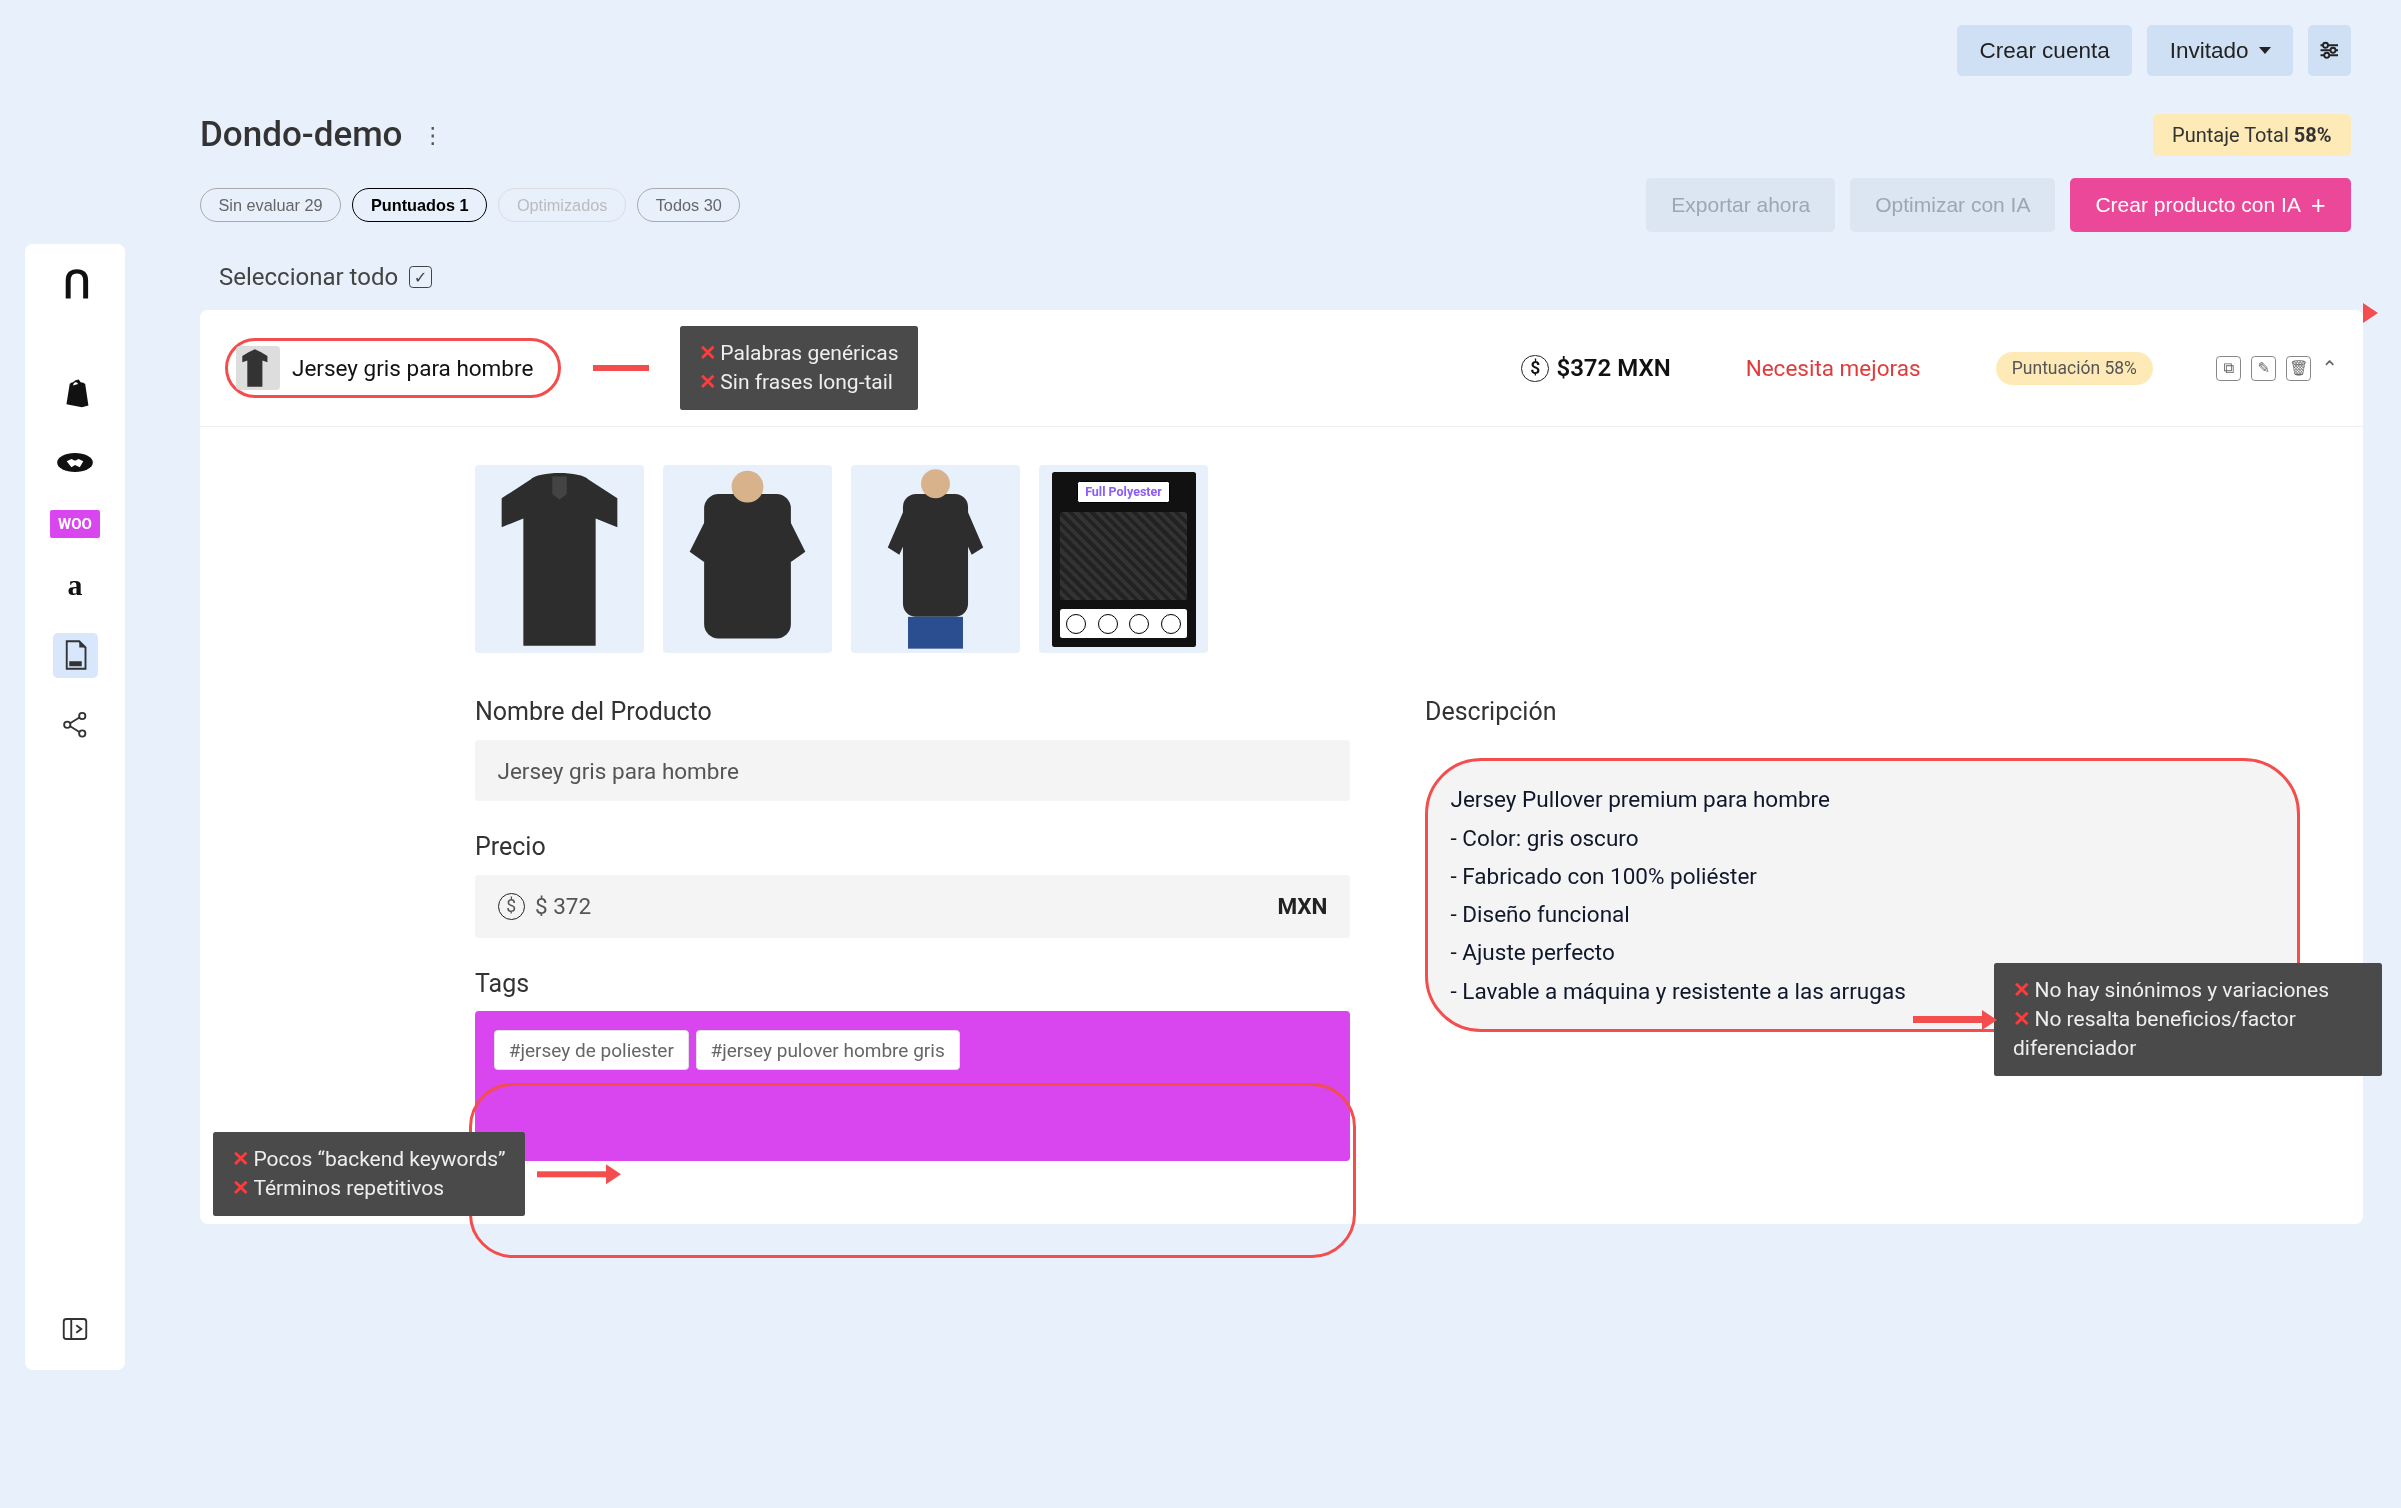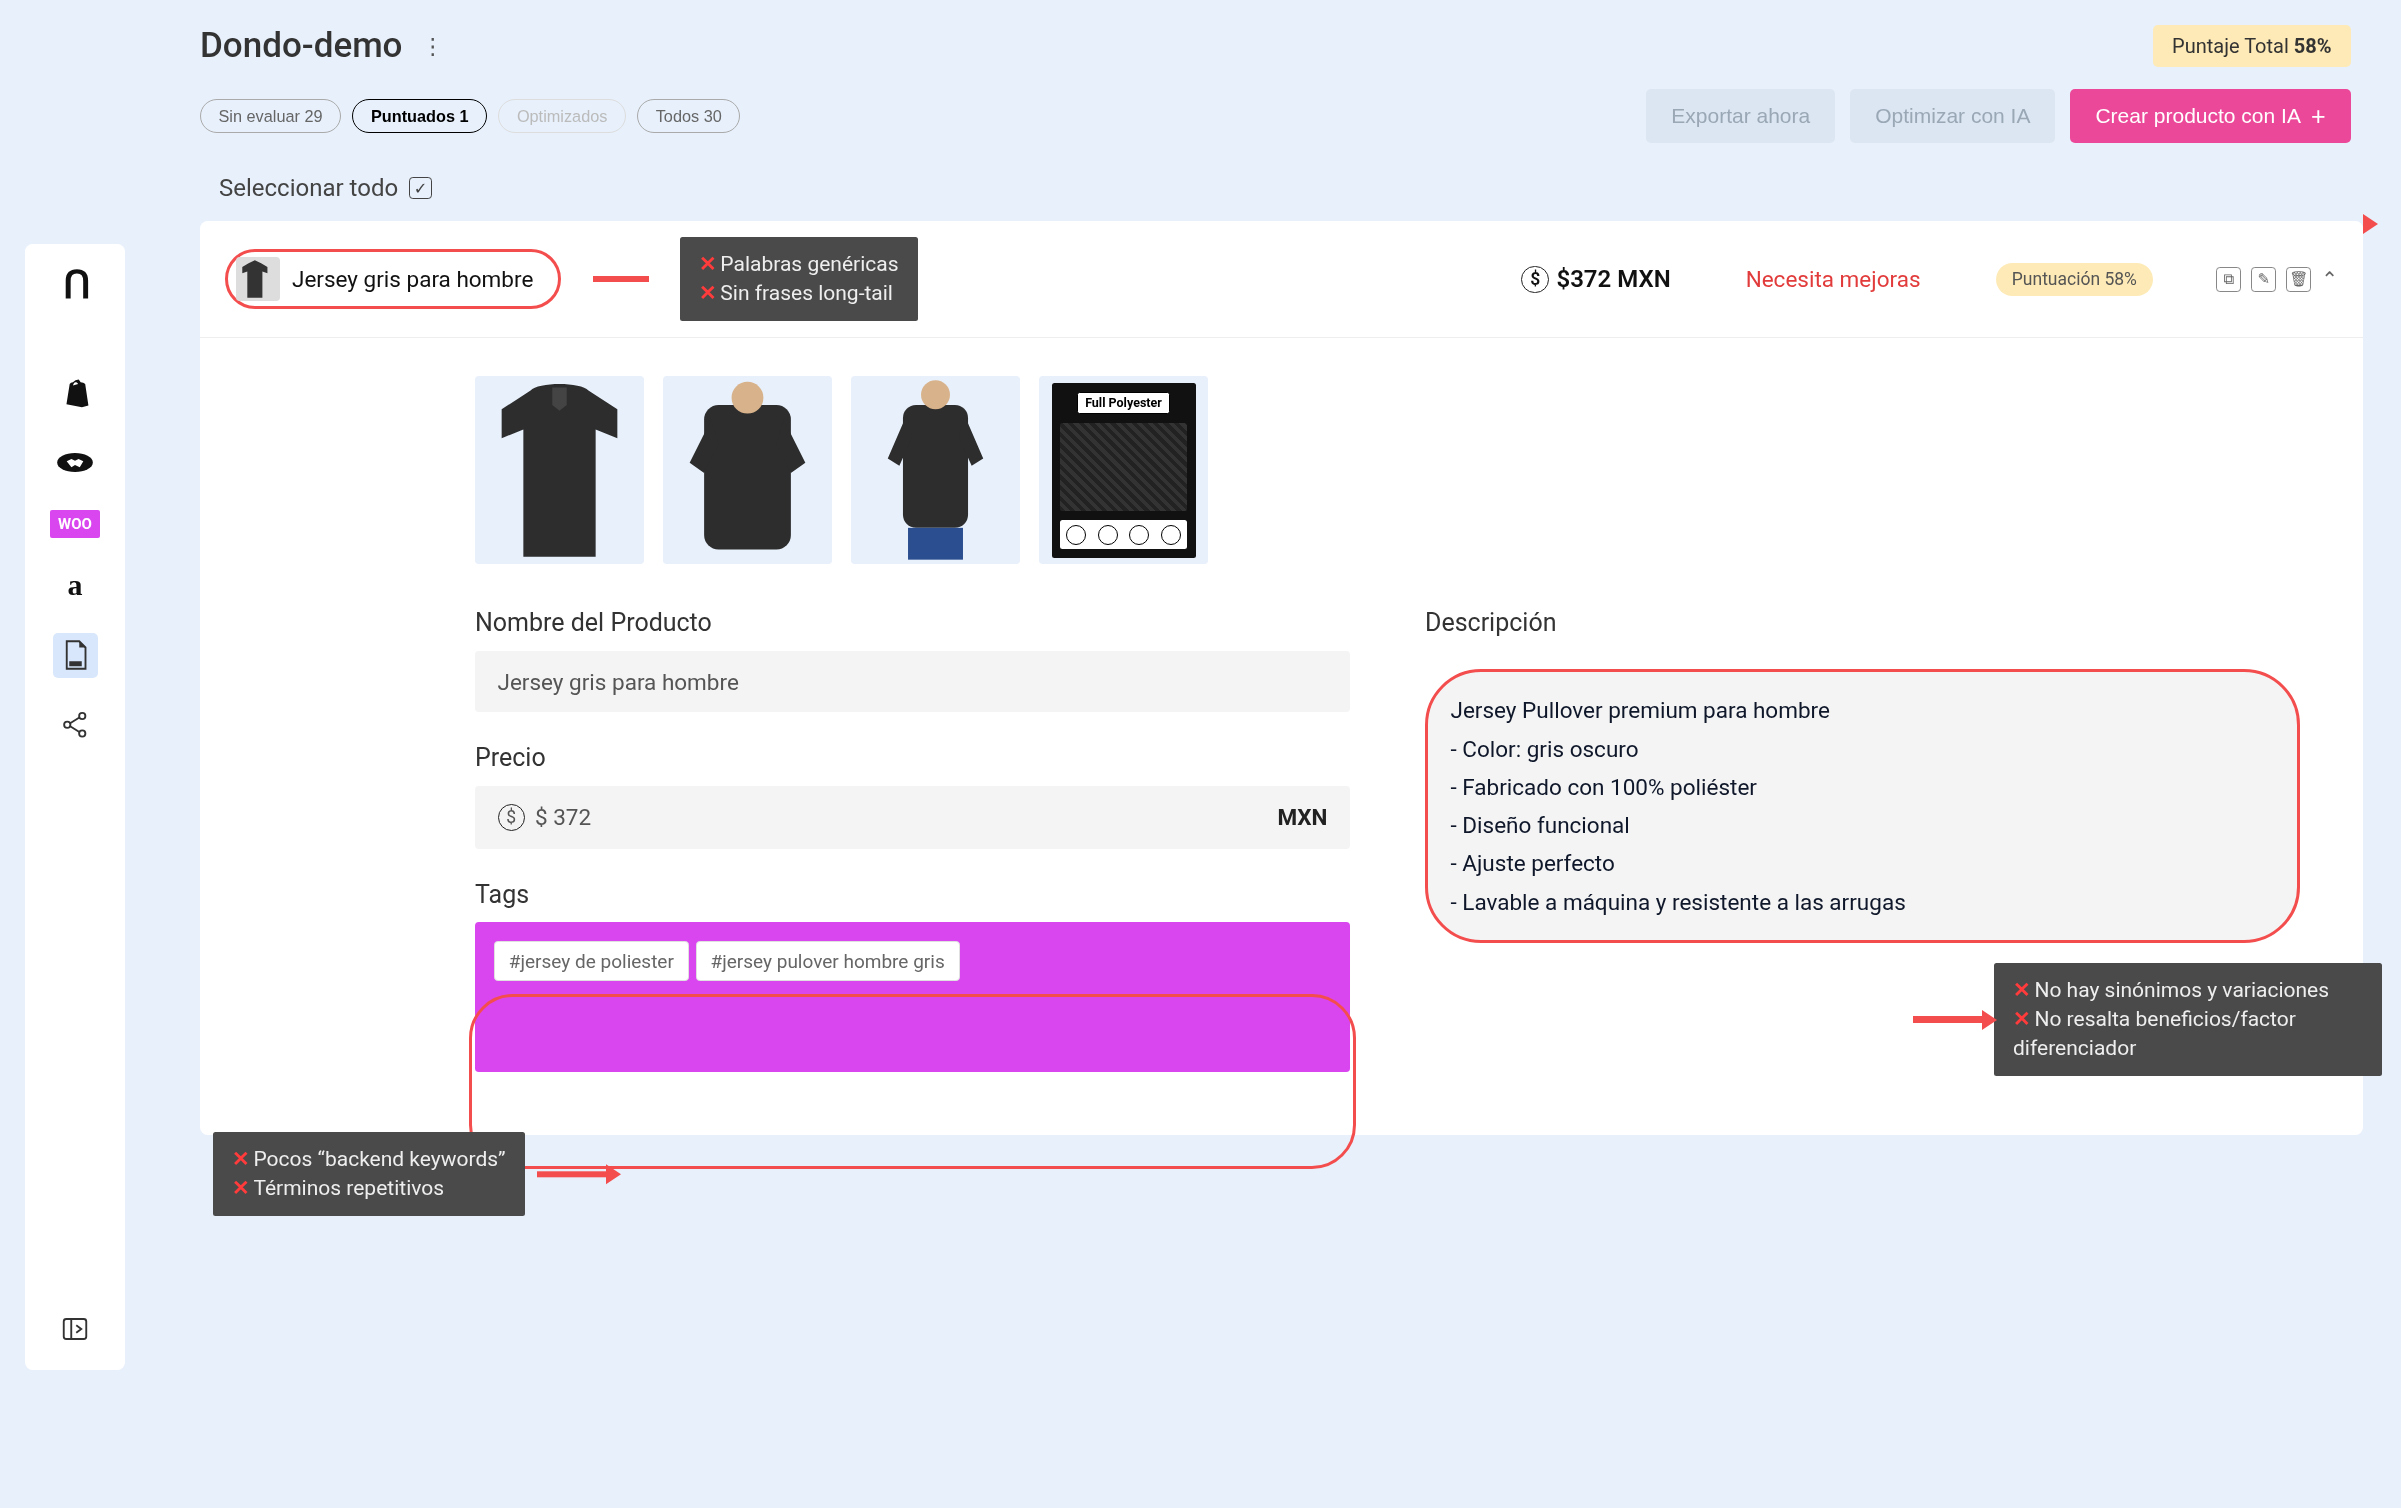--- a/index.html
+++ b/index.html
@@ -314,21 +314,21 @@
     top: 963px;
   }
 
   
   .jersey { width: 100%; height: 100%; }
   .fullpoly {
     background: #111; color: #fff; width: 144px; height: 175px;
     display: flex; flex-direction: column; align-items: center; justify-content: flex-start;
     padding: 8.8px; gap: 8.8px; border-radius: 2.5px;
   }
-  .fullpoly .fp-badge { background: #fff; color: #000000; font-size: 12.5px; font-weight: 700; padding: 2.5px 7.5px; border-radius: 2.5px; border: 1.3px solid #000; }
+  .fullpoly .fp-badge { background: #fff; color: #8b5cf6; font-size: 12.5px; font-weight: 700; padding: 2.5px 7.5px; border-radius: 2.5px; border: 1.3px solid #000; }
   .fullpoly .fp-fabric { flex: 1; background: repeating-linear-gradient(45deg,#222,#222 3.8px,#333 3.8px,#333 7.5px); width: 100%; border-radius: 2.5px; }
   .fullpoly .fp-icons { background: #fff; width: 100%; height: 29px; display: flex; justify-content: space-around; align-items: center; border-radius: 2.5px; }
   .fullpoly .fp-icons span { width: 20px; height: 20px; border: 1.3px solid #000; border-radius: 50%; }
 
 </style>
 </head>
 <body>
 
 <div class="app">
 
@@ -367,20 +367,35 @@
       <svg viewBox="0 0 48 48" fill="none" stroke="#333" stroke-width="3">
           <rect x="6" y="8" width="36" height="32" rx="4"></rect>
           <path d="M18 8v32"></path>
           <path d="M26 18l8 6-8 6"></path>
         </svg>
     </div>
   </div>
 
   <div class="main">
 
+    <div class="top-actions">
+      <button class="btn-lightblue">Crear cuenta</button>
+      <button class="btn-lightblue">
+        <span>Invitado</span>
+        <span class="chevron-down"></span>
+      </button>
+      <button class="btn-lightblue icononly">
+        <svg width="22.5" height="22.5" viewBox="0 0 36 36" fill="none" stroke="#222" stroke-width="3">
+            <path d="M4 10h28M4 18h28M4 26h28"></path>
+            <circle cx="12" cy="10" r="4" fill="#cfe0f5"></circle>
+            <circle cx="24" cy="18" r="4" fill="#cfe0f5"></circle>
+            <circle cx="14" cy="26" r="4" fill="#cfe0f5"></circle>
+          </svg>
+      </button>
+    </div>
 
     <div class="title-row">
       <div class="title-left">
         <div class="page-title">Dondo-demo</div>
         <div class="more-dots">⋮</div>
       </div>
       <div class="total-score">
         <span>Puntaje Total</span>
         <strong>58%</strong>
       </div>

